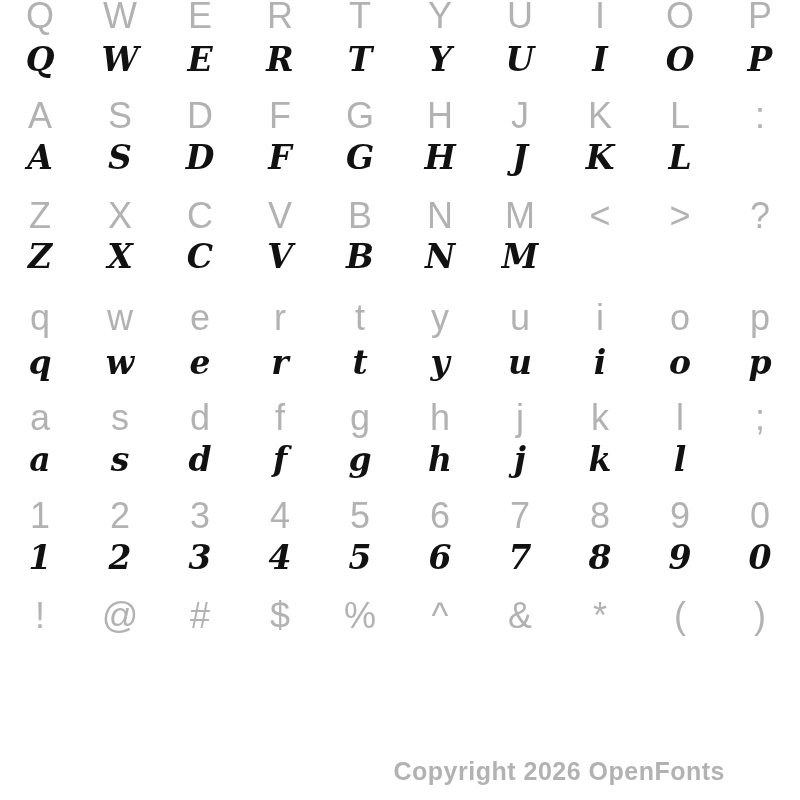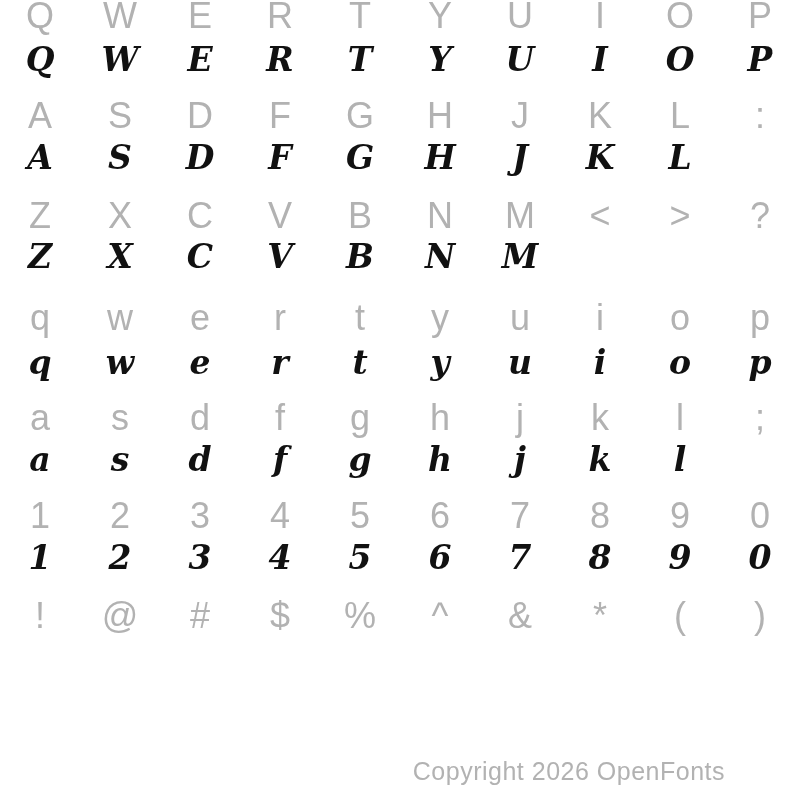--- a/index.html
+++ b/index.html
@@ -41,20 +41,21 @@
     font-size: 33px;
     color: #111111;
   }
   .footer-copyright {
     position: absolute;
     top: 757px;
     right: 75px;
     font-size: 25px;
     letter-spacing: 0.5px;
     color: #b2b2b2;
+    font-weight: bold;
   }
 </style>
 </head>
 <body>
 
 <div class="stage">
   <div id="charmap">
       <div class="char-row reference" style="top: -4px;">
         <span class="char-cell">Q</span>
         <span class="char-cell">W</span>

